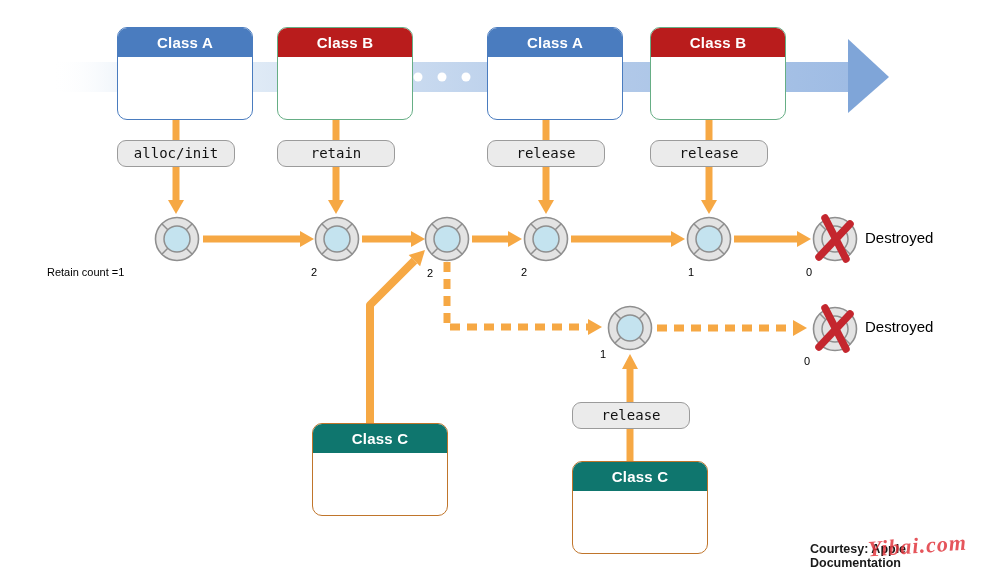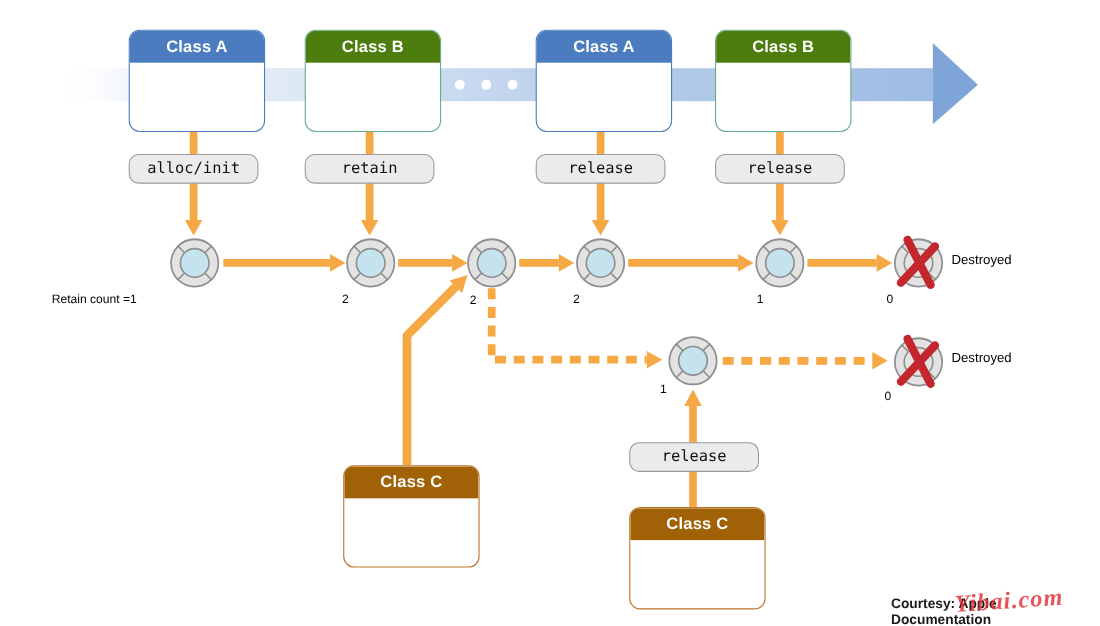--- a/index.html
+++ b/index.html
@@ -1,32 +1,32 @@
 <!DOCTYPE html>
 <html><head>
 <meta charset="utf-8">
 <style>
   html,body{margin:0;padding:0;background:#fff;}
   #stage{position:relative;width:1000px;height:569px;background:#fff;overflow:hidden;
          font-family:"Liberation Sans",sans-serif;}
   svg.bg{position:absolute;left:0;top:0;z-index:1;}
-  .class-box{position:absolute;width:124px;height:93px;box-sizing:border-box;background:#fff;
+  .class-box{position:absolute;width:136px;height:93px;box-sizing:border-box;background:#fff;
              border:1.6px solid;border-radius:10px;overflow:hidden;z-index:3;}
   .class-box .hdr{height:29px;line-height:29px;text-align:center;color:#fff;font-weight:bold;
                   font-size:15px;letter-spacing:.2px;}
   .cb-blue{border-color:#4A7CBF}.cb-blue .hdr{background:#4A7CBF}
-  .cb-green{border-color:#66AE85}.cb-green .hdr{background:#4d7c0f}
-  .cb-brown{border-color:#C0752B}.cb-brown .hdr{background:#a16207}
+  .cb-green{border-color:#66AE85}.cb-green .hdr{background:#b91c1c}
+  .cb-brown{border-color:#C0752B}.cb-brown .hdr{background:#0f766e}
   .op-label{position:absolute;width:118px;height:27px;box-sizing:border-box;background:#EBEBEB;
             border:1.4px solid #9B9B9B;border-radius:9px;z-index:4;text-align:center;
             line-height:24px;font-family:"DejaVu Sans Mono","Liberation Mono",monospace;
             font-size:14px;color:#111;}
   .obj-icon{position:absolute;z-index:3;}
   .count{position:absolute;z-index:5;font-size:11px;color:#000;white-space:nowrap;}
-  .destroyed-label{position:absolute;z-index:5;font-size:12px;color:#000;}
+  .destroyed-label{position:absolute;z-index:5;font-size:15px;color:#000;}
   .courtesy{position:absolute;left:810px;top:542px;z-index:6;font-size:12.5px;font-weight:bold;color:#1a1a1a;}
   .watermark{position:absolute;left:868px;top:533px;z-index:7;font-family:"Liberation Serif",serif;
              font-style:italic;font-weight:bold;font-size:22px;color:#E03038;opacity:.82;
              transform:rotate(-4deg);letter-spacing:1px;white-space:nowrap;}
 </style>
 </head>
 <body>
 
 <div id="stage">
 

